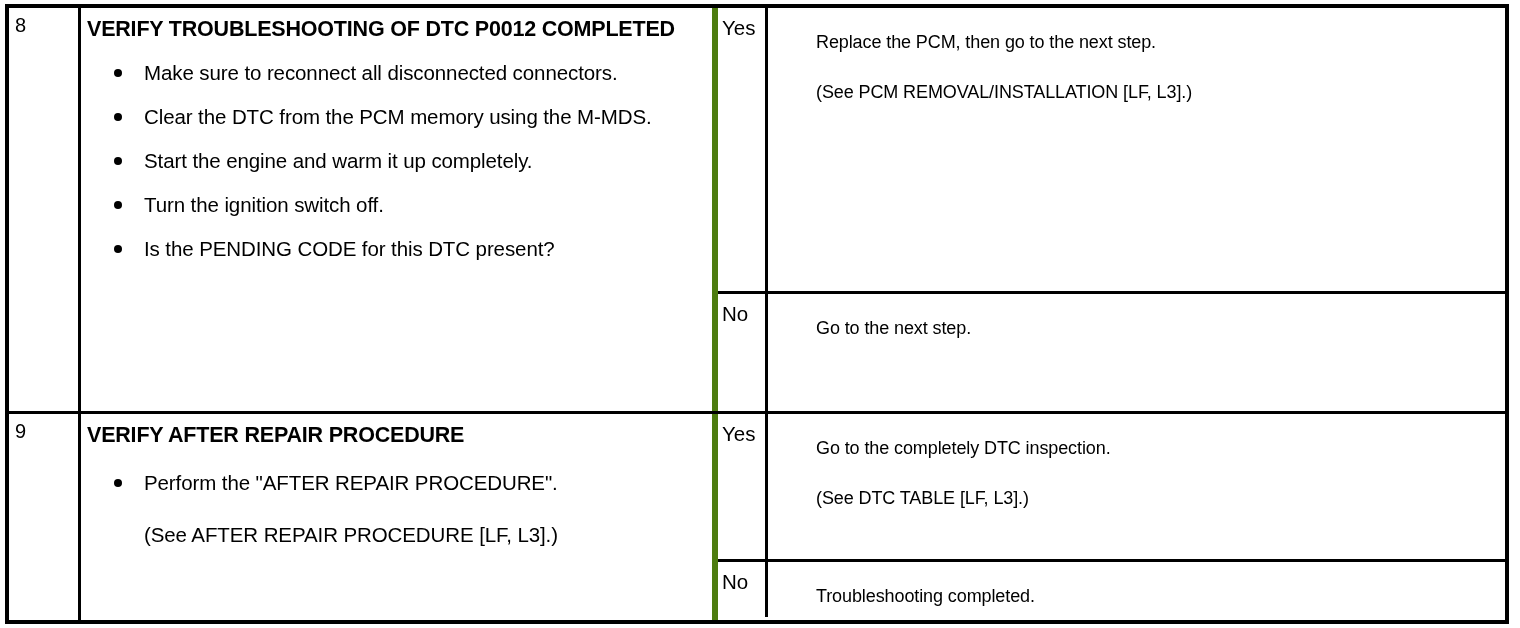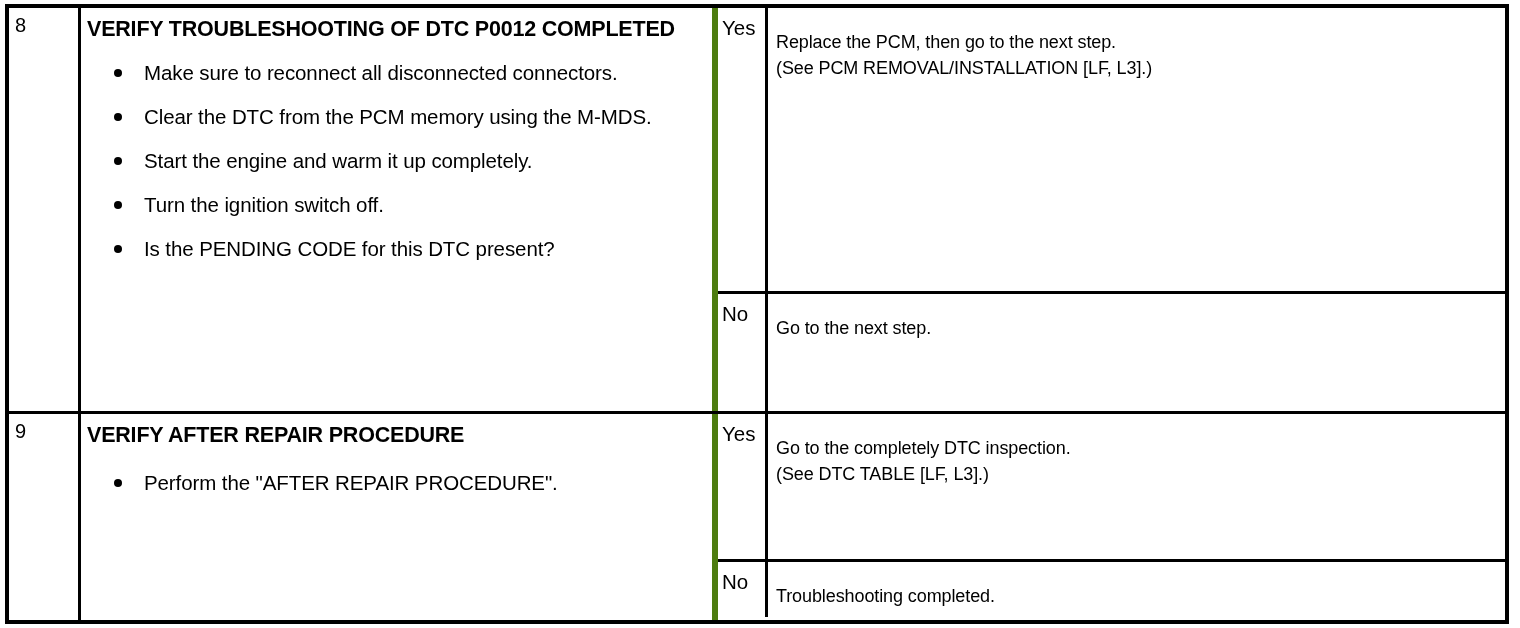--- a/index.html
+++ b/index.html
@@ -109,20 +109,21 @@
   .bullets li .note {
     display: block;
     margin-top: 26px;
   }
 
   
   .answer {
     display: flex;
     box-sizing: border-box;
     overflow: hidden;
+    gap: 40px;
   }
   .answer.a-yes-8 { height: 286px; border-bottom: 3px solid #000000; }
   .answer.a-no-8  { height: 117px; }
   .answer.a-yes-9 { height: 148px; border-bottom: 3px solid #000000; }
   .answer.a-no-9  { height: 55px; }
 
   .ans-label {
     flex: 0 0 50px;
     width: 50px;
     box-sizing: border-box;
@@ -134,20 +135,21 @@
   .ans-text {
     flex: 1 1 auto;
     box-sizing: border-box;
     padding: 21px 8px 0 8px;
     font-size: 18px;
     line-height: 26px;
     letter-spacing: -0.1px;
   }
   .ans-text .ref {
     display: block;
+    margin-top: 24px;
   }
 </style>
 </head>
 <body>
 
 <div class="sheet">
   <div class="tbl-frame">
 
     <div class="step-row row-8">
 
@@ -203,20 +205,21 @@
       <div class="col-no">
         <span>9</span>
       </div>
 
       <div class="col-inspection">
         <div class="heading">VERIFY AFTER REPAIR PROCEDURE</div>
         <ul class="bullets">
           <li>
             <span class="dot"></span>
             <span>Perform the "AFTER REPAIR PROCEDURE".</span>
+            <span class="note">(See AFTER REPAIR PROCEDURE [LF, L3].)</span>
           </li>
         </ul>
       </div>
 
       <div class="col-action">
         <div class="answer a-yes-9">
           <div class="ans-label">Yes</div>
           <div class="ans-text">
             <span>Go to the completely DTC inspection.</span>
             <span class="ref">(See DTC TABLE [LF, L3].)</span>

